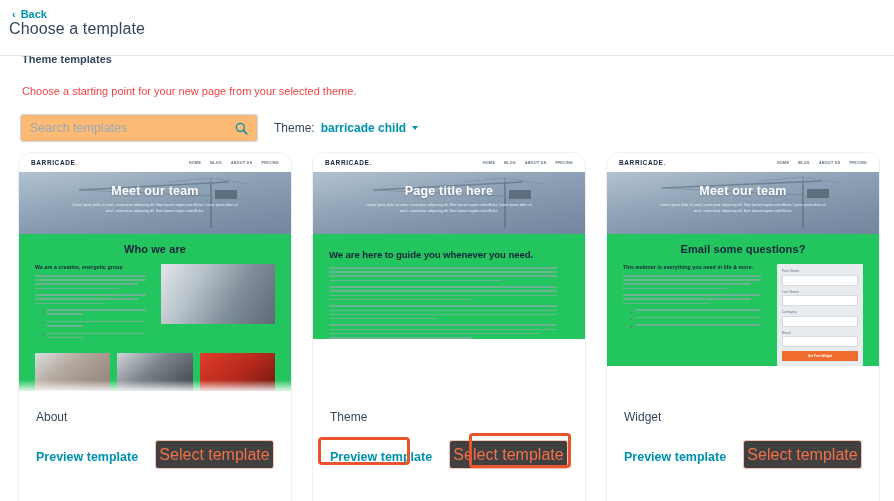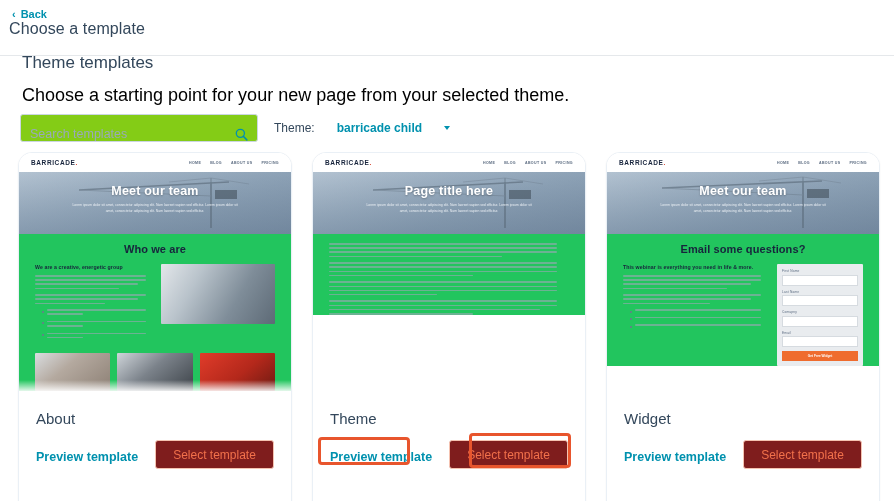--- a/index.html
+++ b/index.html
@@ -24,44 +24,44 @@
   .back-chev { font-size:11px; color:#0091ae; line-height:1; }
   .page-title {
     position:absolute; left:9px; top:20px;
     font-size:16px; color:#33475b; font-weight:400; letter-spacing:.1px;
   }
 
   
   .content { position:absolute; left:0; top:0; width:894px; }
   .section-title {
     position:absolute; left:22px; top:53px;
-    font-size:17px; color:#33475b; font-weight:400;
+    font-size:11px; color:#33475b; font-weight:700;
   }
   .section-sub {
     position:absolute; left:22px; top:85px;
-    font-size:18px; color:#000000;
+    font-size:11px; color:#ef4444;
   }
 
   
   .search-box {
     position:absolute; left:20px; top:114px; width:238px; height:28px;
-    border:1px solid #cbd6e2; border-radius:3px; background:#84cc16;
-    display:flex; align-items:flex-end; padding:0 9px;
+    border:1px solid #cbd6e2; border-radius:3px; background:#fdba74;
+    display:flex; align-items:center; padding:0 9px;
   }
   .search-input {
     border:none; outline:none; flex:1;
     font-family:"Liberation Sans", sans-serif; font-size:12.5px;
     color:#33475b; background:transparent;
   }
   .search-input::placeholder { color:#99a9b9; }
   .search-icon svg { display:block; }
 
   .theme-row {
     position:absolute; left:274px; top:121px;
-    font-size:12px; color:#33475b; display:flex; align-items:center; gap:22px;
+    font-size:12px; color:#33475b; display:flex; align-items:center; gap:6px;
   }
   .theme-value { color:#0091ae; font-weight:700; cursor:pointer;text-align:center; }
   .caret { width:0;height:0;border-left:3.5px solid transparent;border-right:3.5px solid transparent;border-top:4px solid #0091ae; }
 
   
   .cards { position:absolute; left:0; top:152px; width:894px; }
   .card {
     position:absolute; top:0; width:274px; height:436px;
     background:#fff; border:1px solid #eaf0f6; border-radius:14px;
     box-shadow:0 1px 2px rgba(0,0,0,.06);
@@ -147,31 +147,31 @@
 
   .thumb-fade {
     position:absolute; left:0; right:0; bottom:0; height:16px;
     background:linear-gradient(180deg, rgba(255,255,255,0), #fff 78%);
   }
 
   
   .card-foot { position:relative; height:93px; padding:0 17px; }
   .card-name {
     position:absolute; left:17px; top:14px;
-    font-size:15px; color:#33475b; font-weight:400;
+    font-size:12px; color:#33475b; font-weight:400;
   }
   .preview-link {
     position:absolute; left:17px; top:54px;
     font-size:12.5px; color:#0091ae; font-weight:700; cursor:pointer;
   }
   .select-btn {
     position:absolute; right:17px; top:44px;
     width:119px; height:29px;
-    border:1px solid #f5c3b1; border-radius:3px; background:#7f1d1d;
-    color:#f2714b; font-size:12px;
+    border:1px solid #f5c3b1; border-radius:3px; background:#404040;
+    color:#f2714b; font-size:16px;
     display:flex; align-items:center; justify-content:center; cursor:pointer;
   }
 
   
   .annot {
     position:absolute; border:3px solid #e8552d; border-radius:4px;
     pointer-events:none; z-index:30;
   }
   .annot.a-preview { left:318px; top:437px; width:92px; height:28px; }
   .annot.a-select  { left:469px; top:433px; width:102px; height:35px; }
@@ -312,20 +312,21 @@
                 <line x1="60" y1="18" x2="192" y2="24" stroke="#6b7b8a" stroke-width=".8"></line>
                 <rect x="196" y="18" width="22" height="9" fill="#45535f"></rect>
                 <line x1="192" y1="6" x2="192" y2="12" stroke="#5a6a79" stroke-width="1"></line>
                 <line x1="150" y1="10" x2="192" y2="6" stroke="#6b7b8a" stroke-width=".6"></line>
                 <line x1="230" y1="12" x2="192" y2="6" stroke="#6b7b8a" stroke-width=".6"></line>
               </svg>
               <div class="hero-t">Page title here</div>
               <div class="hero-p">Lorem ipsum dolor sit amet, consectetur adipiscing elit. Nam laoreet sapien sed efficitur. Lorem ipsum dolor sit amet, consectetur adipiscing elit. Nam laoreet sapien sed efficitur.</div>
             </div>
             <div class="mini-body">
+              <div class="mini-h1b">We are here to guide you whenever you need.</div>
               <div class="tpara">
                 <div class="tline w95"></div>
                   <div class="tline w95"></div>
                   <div class="tline w95"></div>
                   <div class="tline w72"></div>
               </div>
               <div class="tpara">
                 <div class="tline w95"></div>
                   <div class="tline w95"></div>
                   <div class="tline w95"></div>

